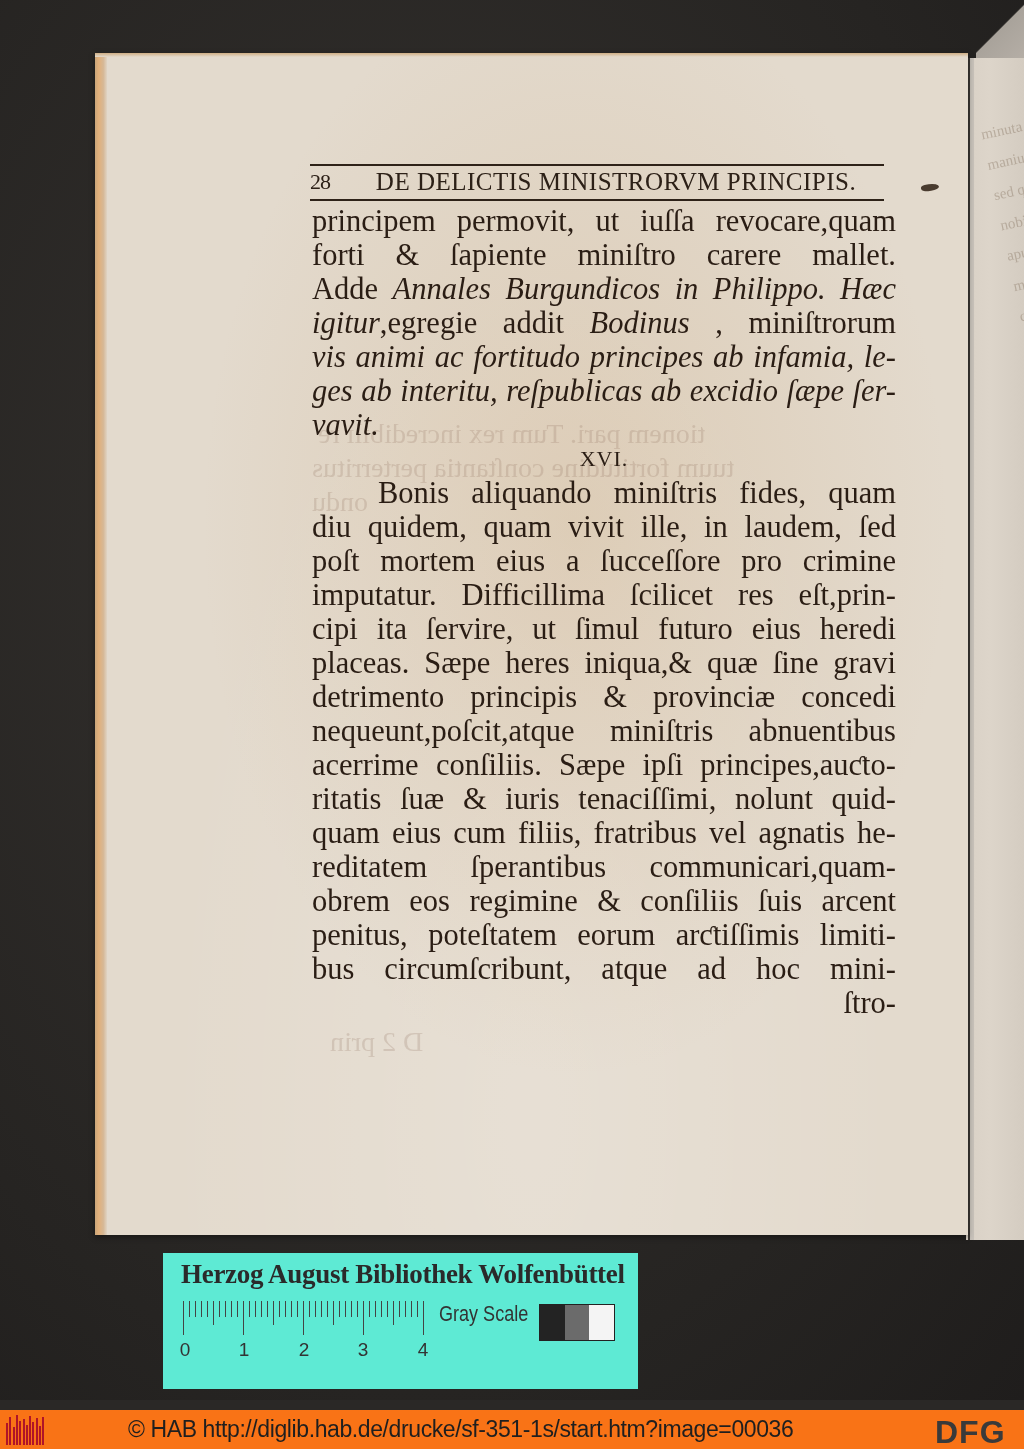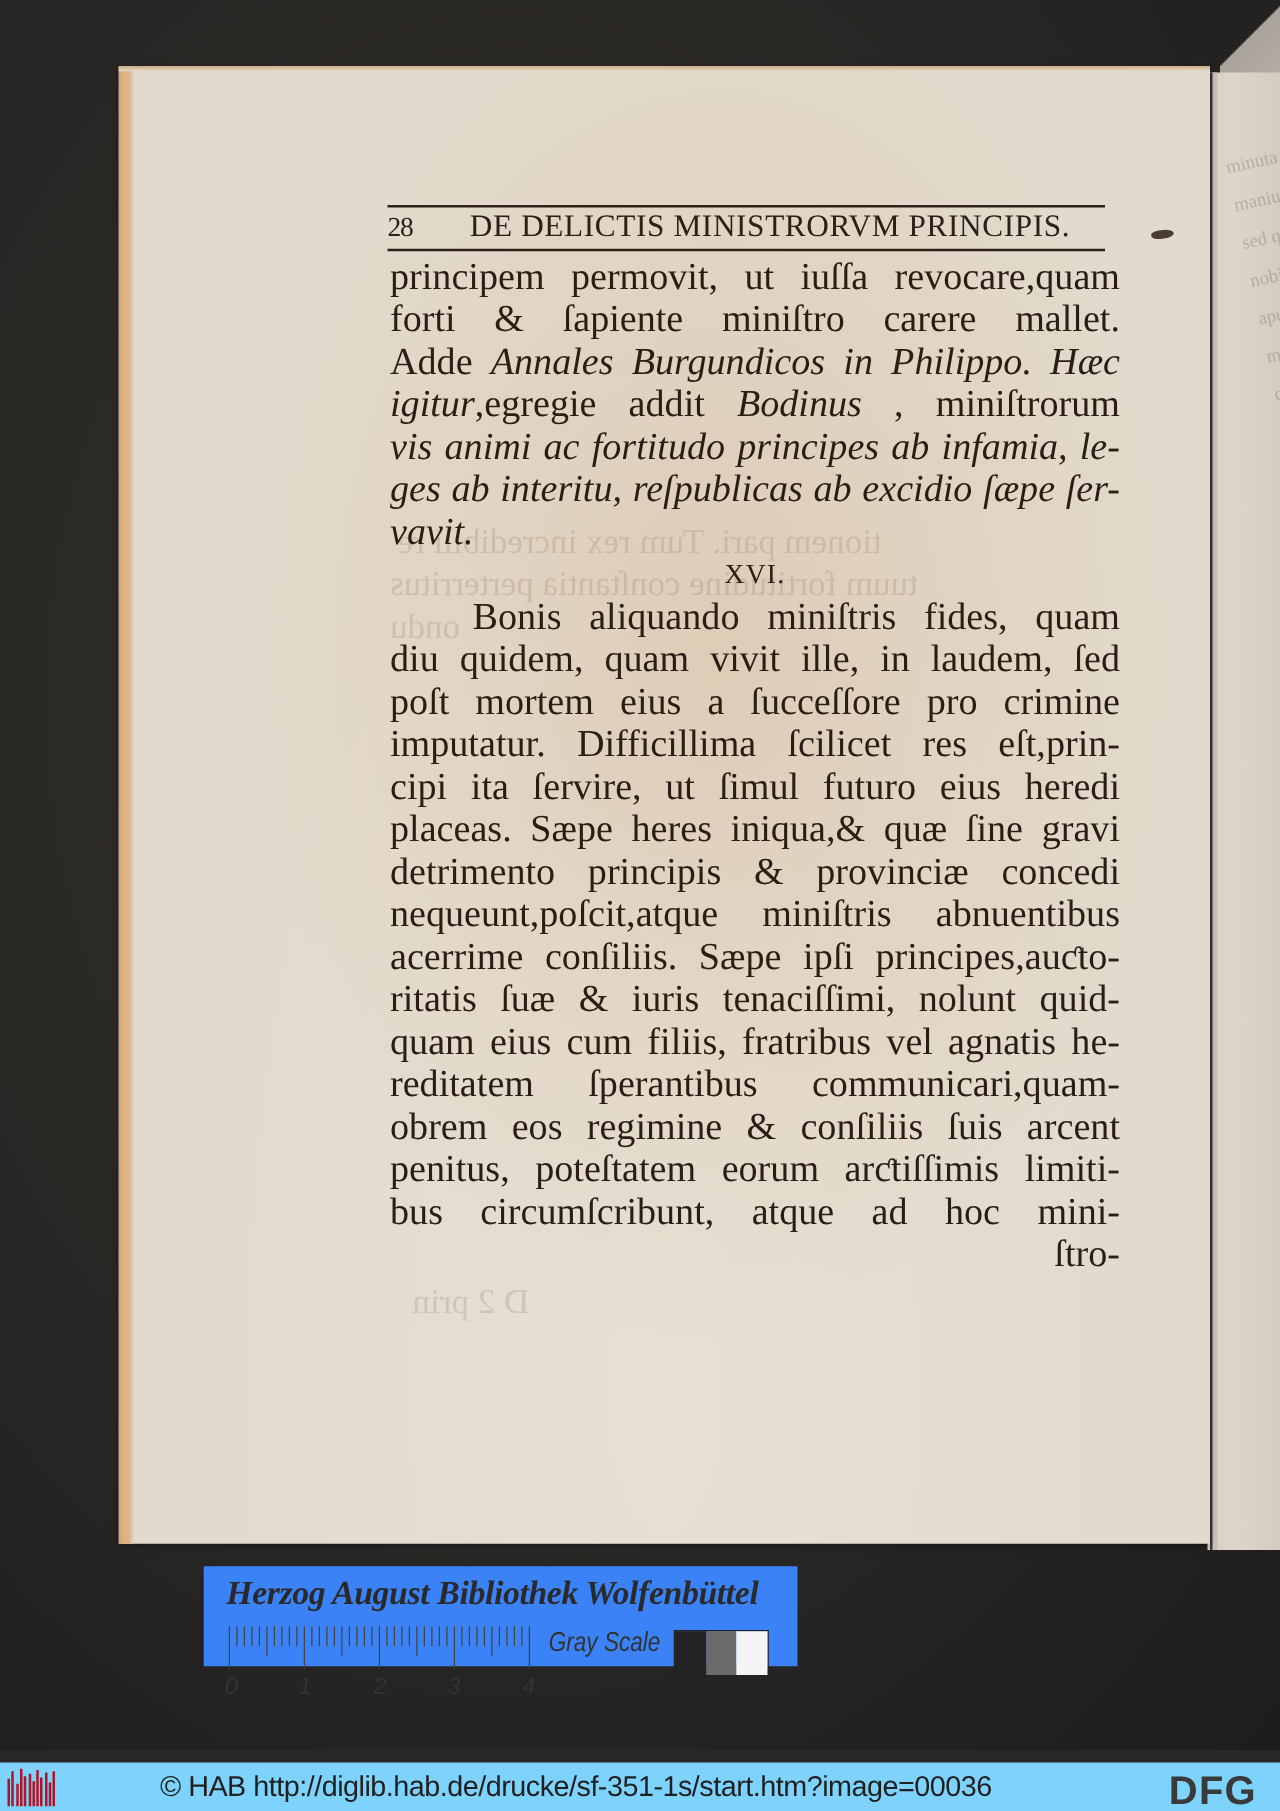--- a/index.html
+++ b/index.html
@@ -82,23 +82,22 @@
   .line.indent { padding-left: 66px; }
   .it-span { font-style: italic; margin-top: 32px; }
   .section-number { font-size: 22px; letter-spacing: 1px; }
   
   .ghost {
     position: absolute; color: rgba(140,110,90,0.22); font-size: 28px;
     transform: scaleX(-1); white-space: nowrap;
   }
   
   .color-bar {
-    position: absolute; left: 163px; top: 1253px; width: 475px; height: 80px;
-    background: #3b82f6;
-    font-style: italic;
+    position: absolute; left: 163px; top: 1253px; width: 475px; height: 136px;
+    background: #5eead4;
   }
   .cb-title {
     position: absolute; left: 18px; top: 6px; font-size: 27px; font-weight: bold;
     color: #2a2a2a; font-family: "Liberation Serif", serif; letter-spacing: -0.3px;
   }
   .ruler { position: absolute; left: 20px; top: 48px; width: 240px; height: 60px; }
   .tick { position: absolute; top: 0; width: 1px; background: #444; }
   .ruler-label {
     position: absolute; top: 38px; font-family: "Liberation Sans", sans-serif;
     font-size: 19px; color: #333; transform: translateX(-50%);
@@ -108,21 +107,21 @@
     font-size: 22px; color: #333; transform: scaleX(0.82); transform-origin: left;
   }
   .gray-scale {
     position: absolute; left: 376px; top: 51px; width: 74px; height: 35px;
     border: 1px solid #222; display: flex;
   }
   .gray-scale div { flex: 1; }
   
   .footer {
     position: absolute; left: 0; top: 1410px; width: 1024px; height: 39px;
-    background: #7dd3fc;
+    background: #f97316;
   }
   .hab-logo { position: absolute; left: 6px; top: 5px; width: 42px; height: 30px; }
   .hab-logo span { position: absolute; bottom: 0; width: 2px; background: #b01428; }
   .footer-text {
     position: absolute; left: 128px; top: 6px; font-family: "Liberation Sans", sans-serif;
     font-size: 23px; color: #1f1f1f; letter-spacing: -0.4px;
   }
   .dfg-logo {
     position: absolute; left: 935px; top: 4px; font-family: "Liberation Sans", sans-serif;
     font-size: 32px; font-weight: bold; color: #3a3a3a; letter-spacing: 1px;

